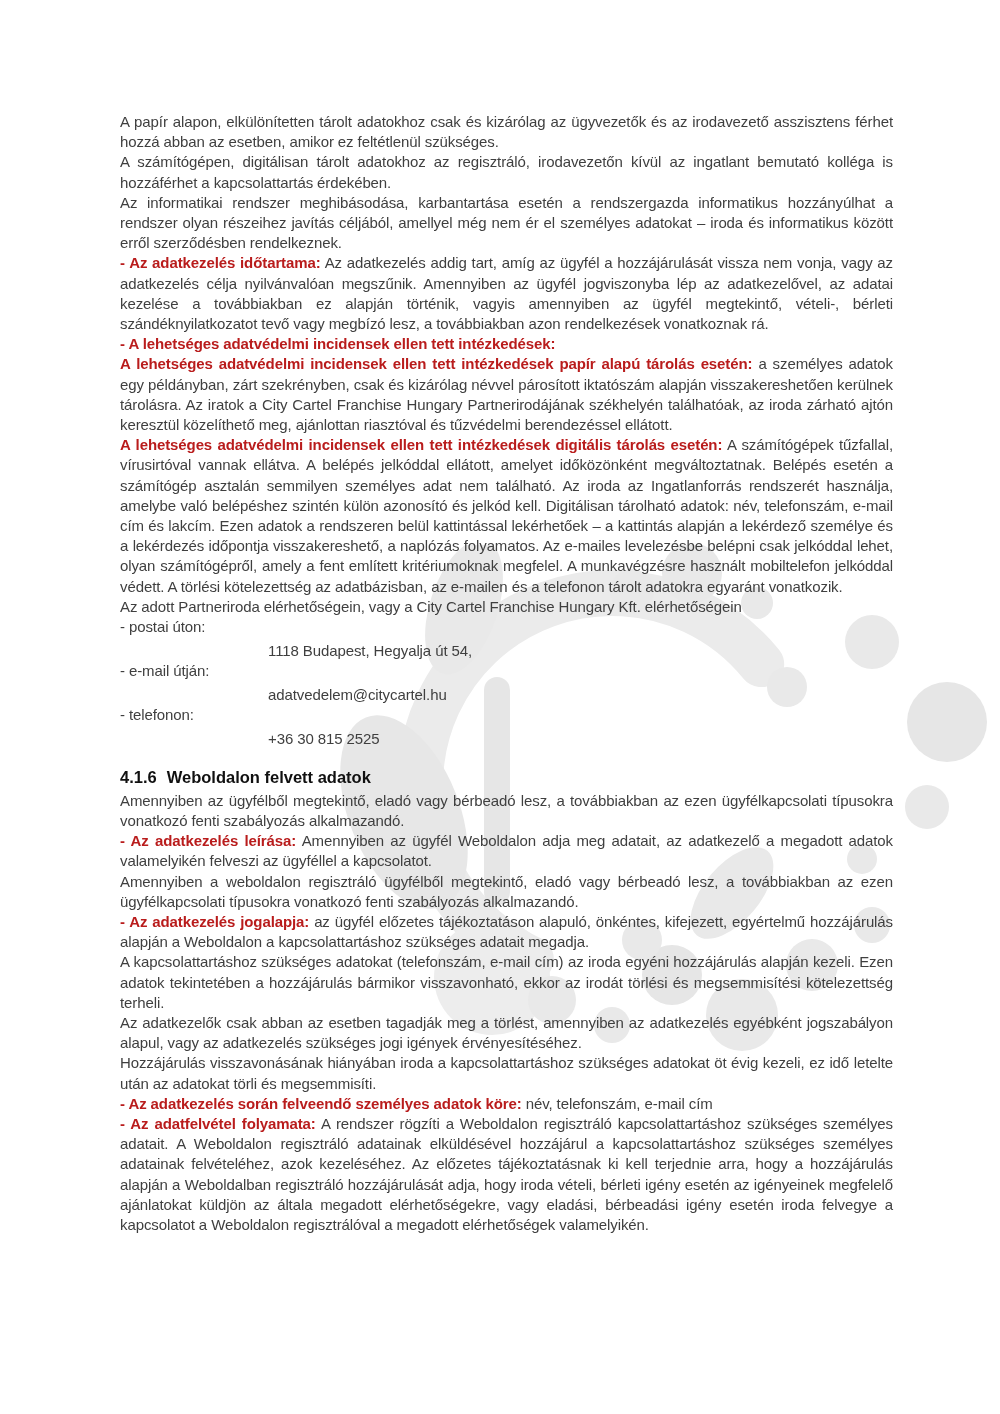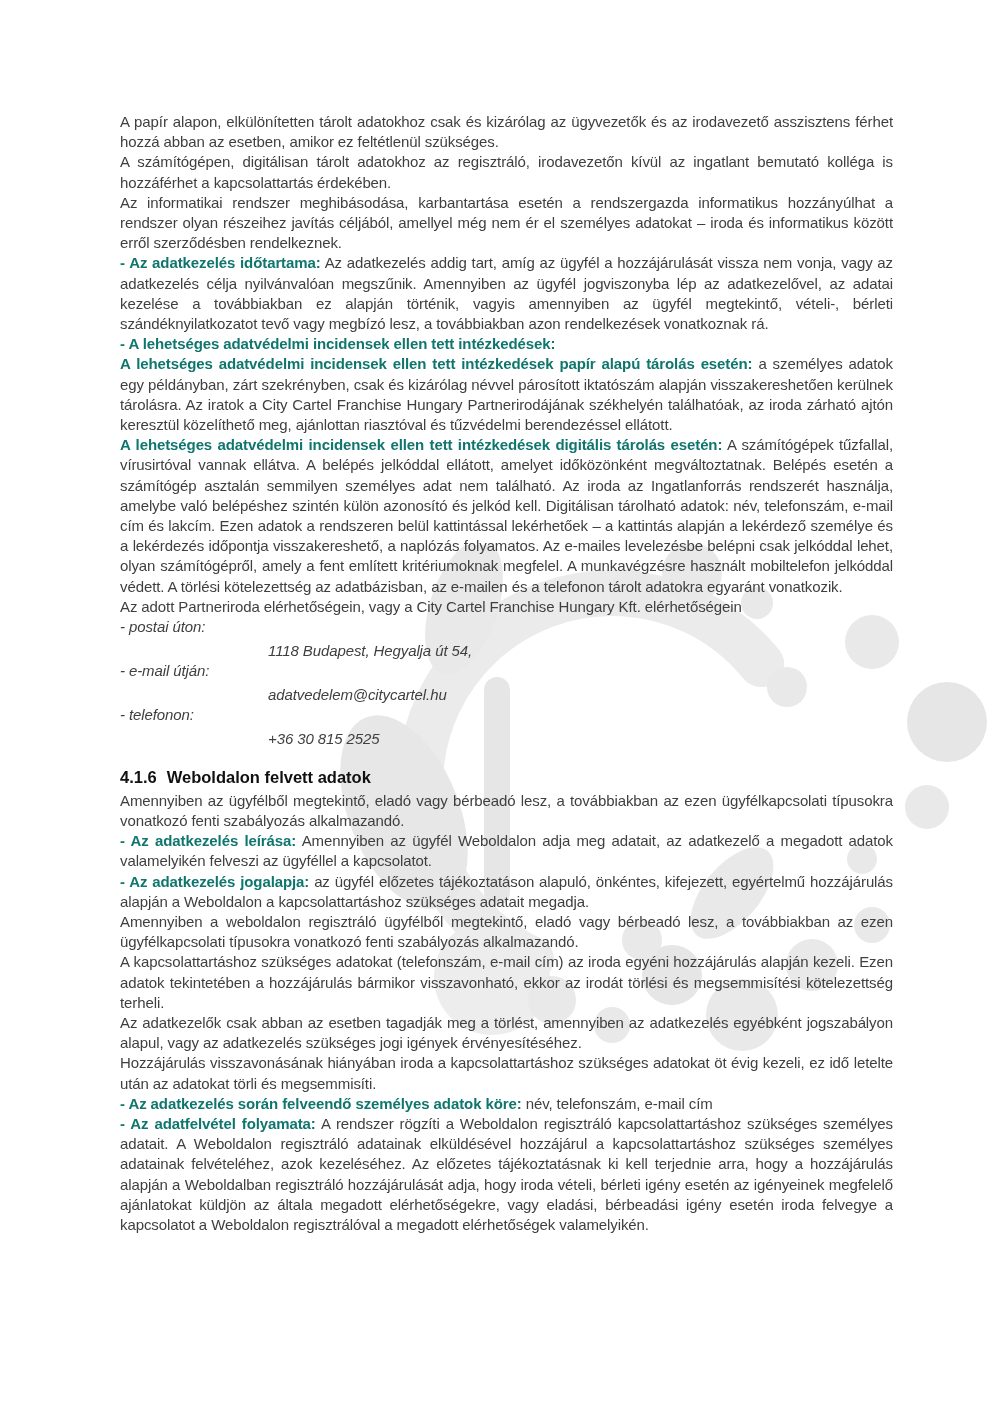--- a/index.html
+++ b/index.html
@@ -24,22 +24,22 @@
     left: 120px;
     top: 112px;
     width: 773px;
     z-index: 1;
     color: #3f3f3f;
     font-size: 15px;
     line-height: 20.2px;
     letter-spacing: -0.1px;
   }
   .para { margin: 0; text-align: justify; }
-  .para b { color: #0f766e; }
-  .contact-row { display: flex; font-style: italic; }
+  .para b { color: #b91c1c; }
+  .contact-row { display: flex; }
   .contact-label { flex: 0 0 148px; }
   .contact-value { flex: 1; margin-top: 24px; }
   .section-heading {
     display: flex;
     gap: 10px;
     margin: 16px 0 3px 0;
     font-size: 16.5px;
     line-height: 22px;
     font-weight: bold;
     color: #101010;
@@ -127,23 +127,23 @@
     <h2 class="section-heading">
       <span>4.1.6</span>
       <span>Weboldalon felvett adatok</span>
     </h2>
 
     <div id="paragraphs-bottom">
   <p class="para"><span>Amennyiben az ügyfélből megtekintő, eladó vagy bérbeadó lesz, a továbbiakban az ezen ügyfélkapcsolati típusokra vonatkozó fenti szabályozás alkalmazandó.</span></p>
 
   <p class="para"><b>- Az adatkezelés leírása:</b><span> Amennyiben az ügyfél Weboldalon adja meg adatait, az adatkezelő a megadott adatok valamelyikén felveszi az ügyféllel a kapcsolatot.</span></p>
 
+  <p class="para"><span>Amennyiben a weboldalon regisztráló ügyfélből megtekintő, eladó vagy bérbeadó lesz, a továbbiakban az ezen ügyfélkapcsolati típusokra vonatkozó fenti szabályozás alkalmazandó.</span></p>
+
   <p class="para"><b>- Az adatkezelés jogalapja:</b><span> az ügyfél előzetes tájékoztatáson alapuló, önkéntes, kifejezett, egyértelmű hozzájárulás alapján a Weboldalon a kapcsolattartáshoz szükséges adatait megadja.</span></p>
-
-  <p class="para"><span>Amennyiben a weboldalon regisztráló ügyfélből megtekintő, eladó vagy bérbeadó lesz, a továbbiakban az ezen ügyfélkapcsolati típusokra vonatkozó fenti szabályozás alkalmazandó.</span></p>
 
   <p class="para"><span>A kapcsolattartáshoz szükséges adatokat (telefonszám, e-mail cím) az iroda egyéni hozzájárulás alapján kezeli. Ezen adatok tekintetében a hozzájárulás bármikor visszavonható, ekkor az irodát törlési és megsemmisítési kötelezettség terheli.</span></p>
 
   <p class="para"><span>Az adatkezelők csak abban az esetben tagadják meg a törlést, amennyiben az adatkezelés egyébként jogszabályon alapul, vagy az adatkezelés szükséges jogi igények érvényesítéséhez.</span></p>
 
   <p class="para"><span>Hozzájárulás visszavonásának hiányában iroda a kapcsolattartáshoz szükséges adatokat öt évig kezeli, ez idő letelte után az adatokat törli és megsemmisíti.</span></p>
 
   <p class="para"><b>- Az adatkezelés során felveendő személyes adatok köre:</b><span> név, telefonszám, e-mail cím</span></p>
 
   <p class="para"><b>- Az adatfelvétel folyamata:</b><span> A rendszer rögzíti a Weboldalon regisztráló kapcsolattartáshoz szükséges személyes adatait. A Weboldalon regisztráló adatainak elküldésével hozzájárul a kapcsolattartáshoz szükséges személyes adatainak felvételéhez, azok kezeléséhez. Az előzetes tájékoztatásnak ki kell terjednie arra, hogy a hozzájárulás alapján a Weboldalban regisztráló hozzájárulását adja, hogy iroda vételi, bérleti igény esetén az igényeinek megfelelő ajánlatokat küldjön az általa megadott elérhetőségekre, vagy eladási, bérbeadási igény esetén iroda felvegye a kapcsolatot a Weboldalon regisztrálóval a megadott elérhetőségek valamelyikén.</span></p>

